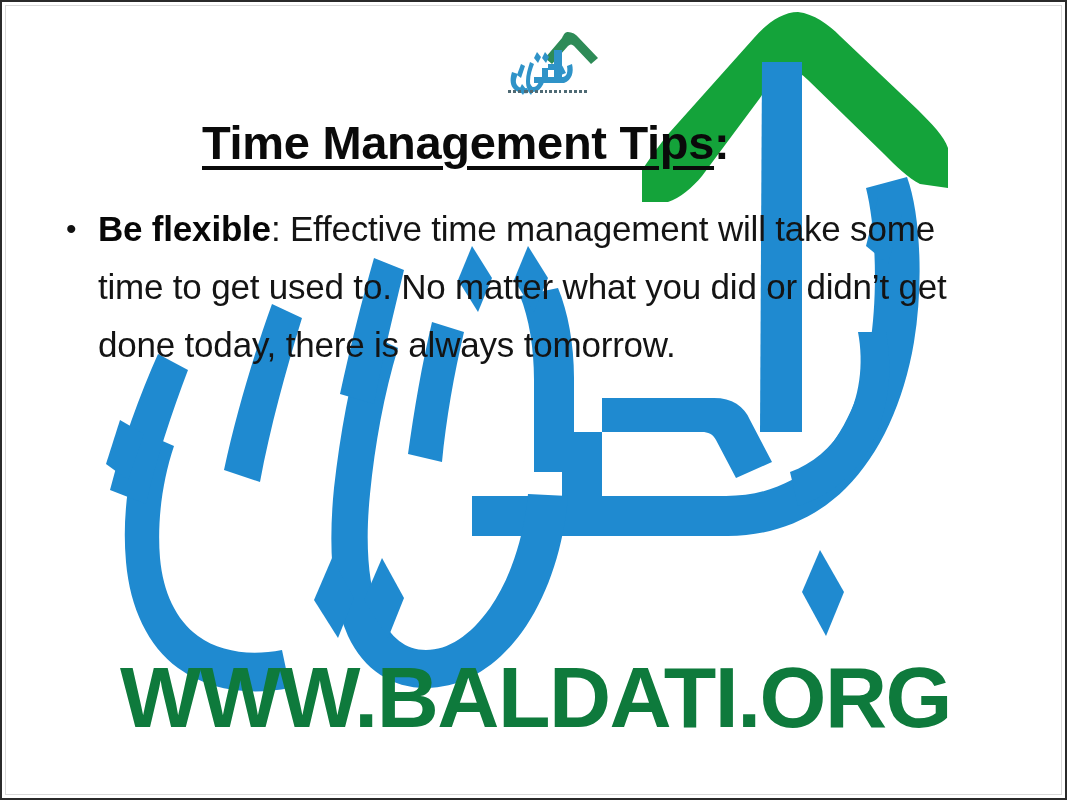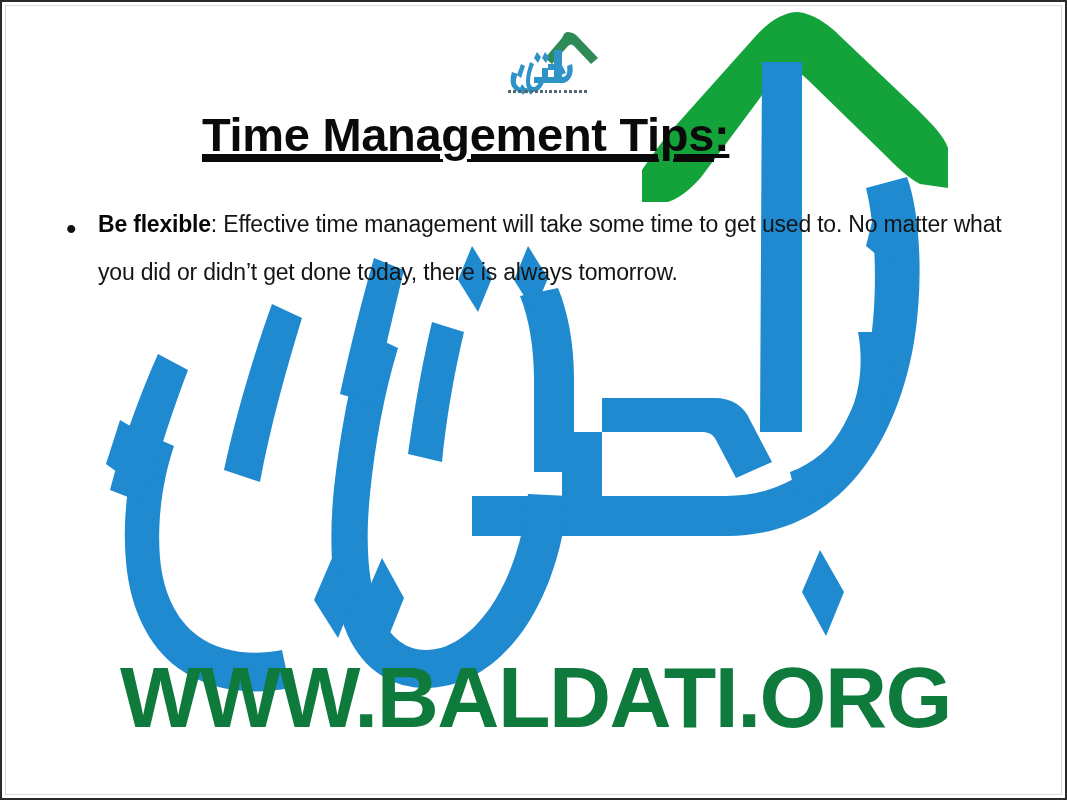--- a/index.html
+++ b/index.html
@@ -61,28 +61,27 @@
     position: absolute;
     left: 0;
     top: 0;
     width: 1067px;
     height: 800px;
   }
 
   .slide-title {
     position: absolute;
     left: 200px;
-    top: 108px;
+    top: 116px;
     font-size: 47px;
     font-weight: bold;
     color: #0a0a0a;
     letter-spacing: -0.3px;
     white-space: nowrap;
     line-height: 1.05;
-    text-decoration: underline;
   }
   .slide-title .u {
     text-decoration: underline;
     text-underline-offset: 7px;
     text-decoration-thickness: 4px;
   }
 
   .bullet-block {
     position: absolute;
     left: 64px;
@@ -96,22 +95,22 @@
   .bullet-dot {
     flex: 0 0 auto;
     width: 32px;
     font-size: 30px;
     line-height: 58px;
     color: #111;
     text-align: left;
   }
   .bullet-text {
     flex: 1 1 auto;
-    font-size: 23px;
-    line-height: 48px;
+    font-size: 35px;
+    line-height: 58px;
     color: #141414;
     letter-spacing: -0.2px;
   }
   .bullet-text .lead {
     font-weight: bold;
     color: #070707;
   }
 
   .site-url {
     position: absolute;

